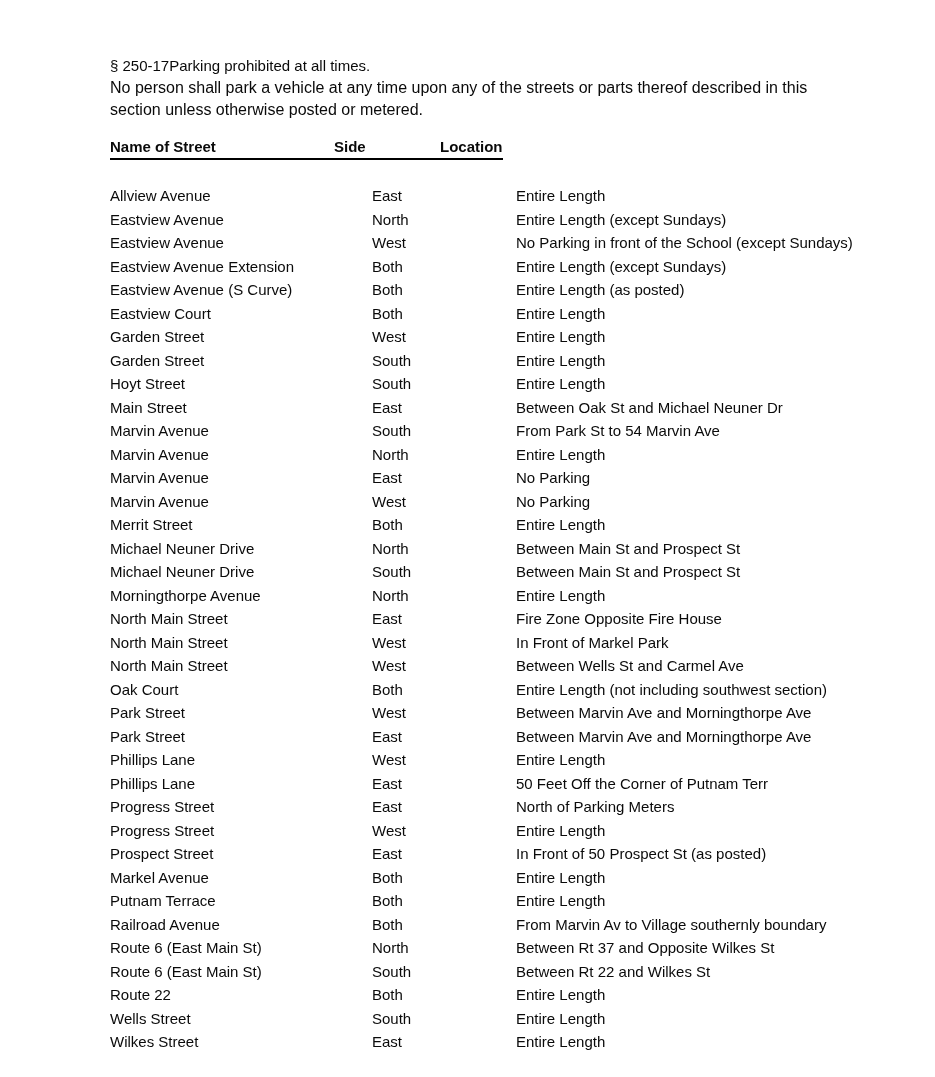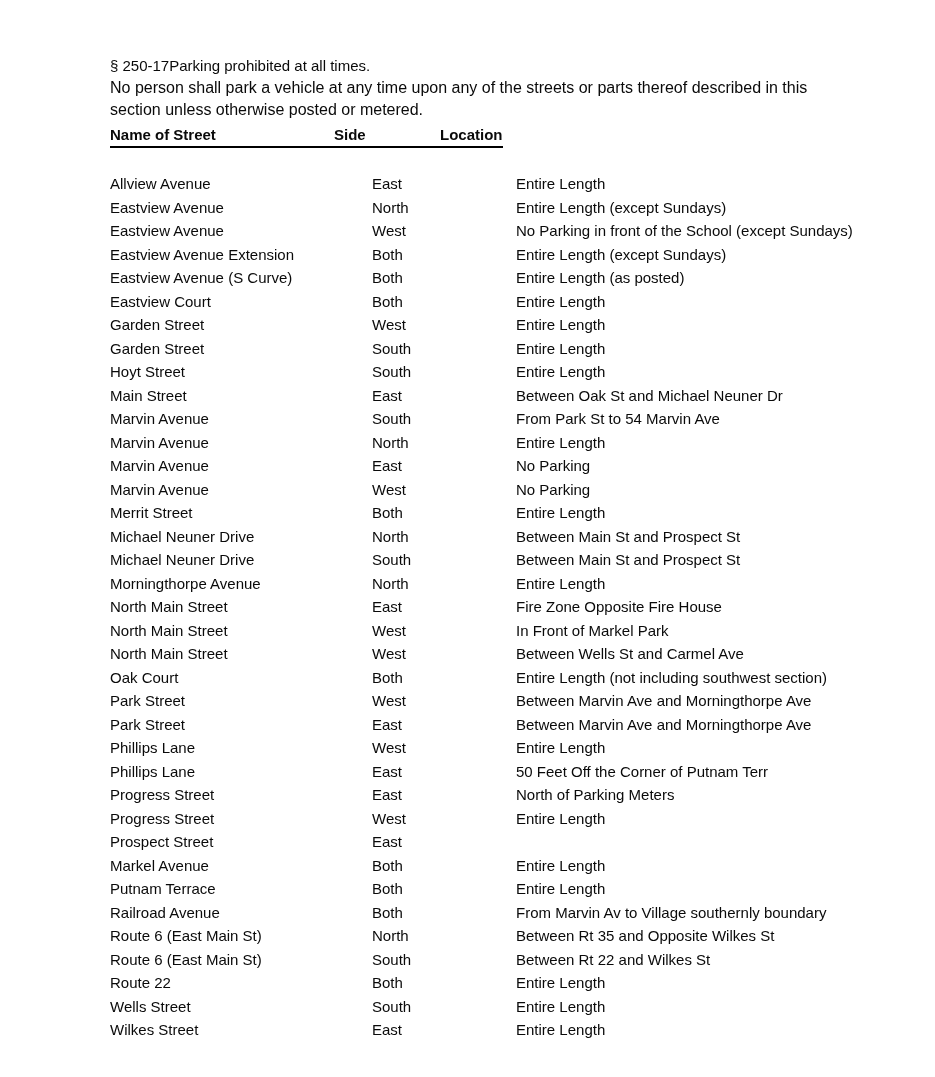--- a/index.html
+++ b/index.html
@@ -37,21 +37,21 @@
   }
   .table-header {
     display: grid;
     grid-template-columns: 224px 106px auto;
     width: max-content;
     font-weight: 700;
     font-size: 15px;
     line-height: 21px;
     border-bottom: 2px solid #000000;
     padding-bottom: 1px;
-    margin-top: 3px;
+    margin-top: 15px;
     white-space: nowrap;
   }
   .blank-line {
     height: 24px;
   }
   .row {
     display: grid;
     grid-template-columns: 224px 106px auto;
     font-size: 15px;
     line-height: 23.5px;
@@ -215,40 +215,41 @@
           <span>North of Parking Meters</span>
         </div>
         <div class="row">
           <span>Progress Street</span>
           <span>West</span>
           <span>Entire Length</span>
         </div>
         <div class="row">
           <span>Prospect Street</span>
           <span>East</span>
+          <span>In Front of 50 Prospect St (as posted)</span>
         </div>
         <div class="row">
           <span>Markel Avenue</span>
           <span>Both</span>
           <span>Entire Length</span>
         </div>
         <div class="row">
           <span>Putnam Terrace</span>
           <span>Both</span>
           <span>Entire Length</span>
         </div>
         <div class="row">
           <span>Railroad Avenue</span>
           <span>Both</span>
           <span>From Marvin Av to Village southernly boundary</span>
         </div>
         <div class="row">
           <span>Route 6 (East Main St)</span>
           <span>North</span>
-          <span>Between Rt 35 and Opposite Wilkes St</span>
+          <span>Between Rt 37 and Opposite Wilkes St</span>
         </div>
         <div class="row">
           <span>Route 6 (East Main St)</span>
           <span>South</span>
           <span>Between Rt 22 and Wilkes St</span>
         </div>
         <div class="row">
           <span>Route 22</span>
           <span>Both</span>
           <span>Entire Length</span>

